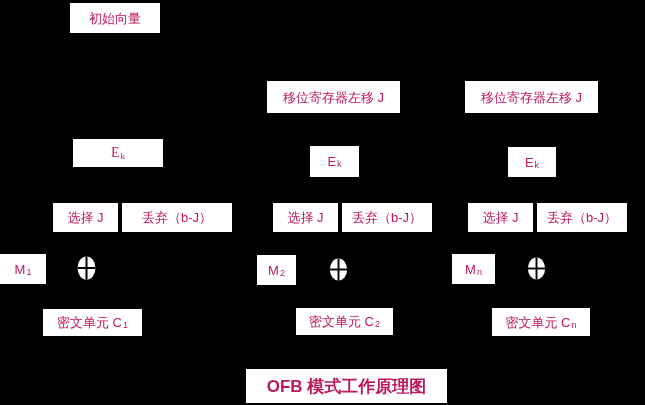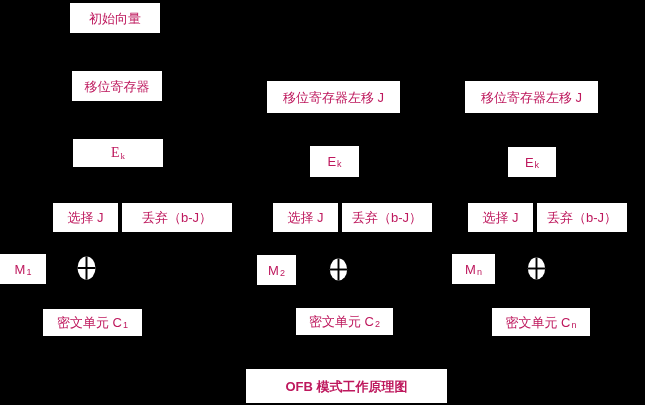--- a/index.html
+++ b/index.html
@@ -24,21 +24,21 @@
   }
   .box sub{
     font-size:9px;
     line-height:1;
     transform:translateY(3px);
     margin-left:1px;
   }
   .serif{ font-family:"Liberation Serif", serif; font-size:14px; }
   .title-box{
     font-weight:bold;
-    font-size:13px;
+    font-size:17px;
     font-family:"Liberation Sans", sans-serif;
   }
   .xor{
     position:absolute;
     display:block;
   }
   
   .p-iv  {left:70px;  top:3px;   width:90px;  height:30px;}
   .p-sr1 {left:72px;  top:71px;  width:90px;  height:30px;}
   .p-sr2 {left:267px; top:81px;  width:133px; height:32px;}
@@ -65,23 +65,20 @@
 </style>
 </head>
 <body>
 
 <div class="stage">
 
   <div class="box p-iv">
     <span>初始向量</span>
   </div>
 
-  <div class="box p-sr1">
-    <span>移位寄存器</span>
-  </div>
 
   <div class="box p-ek1 serif">
     <span>E</span>
       <sub>k</sub>
   </div>
 
   <div class="box p-sel1">
     <span>选择 J</span>
   </div>
   <div class="box p-dis1">

